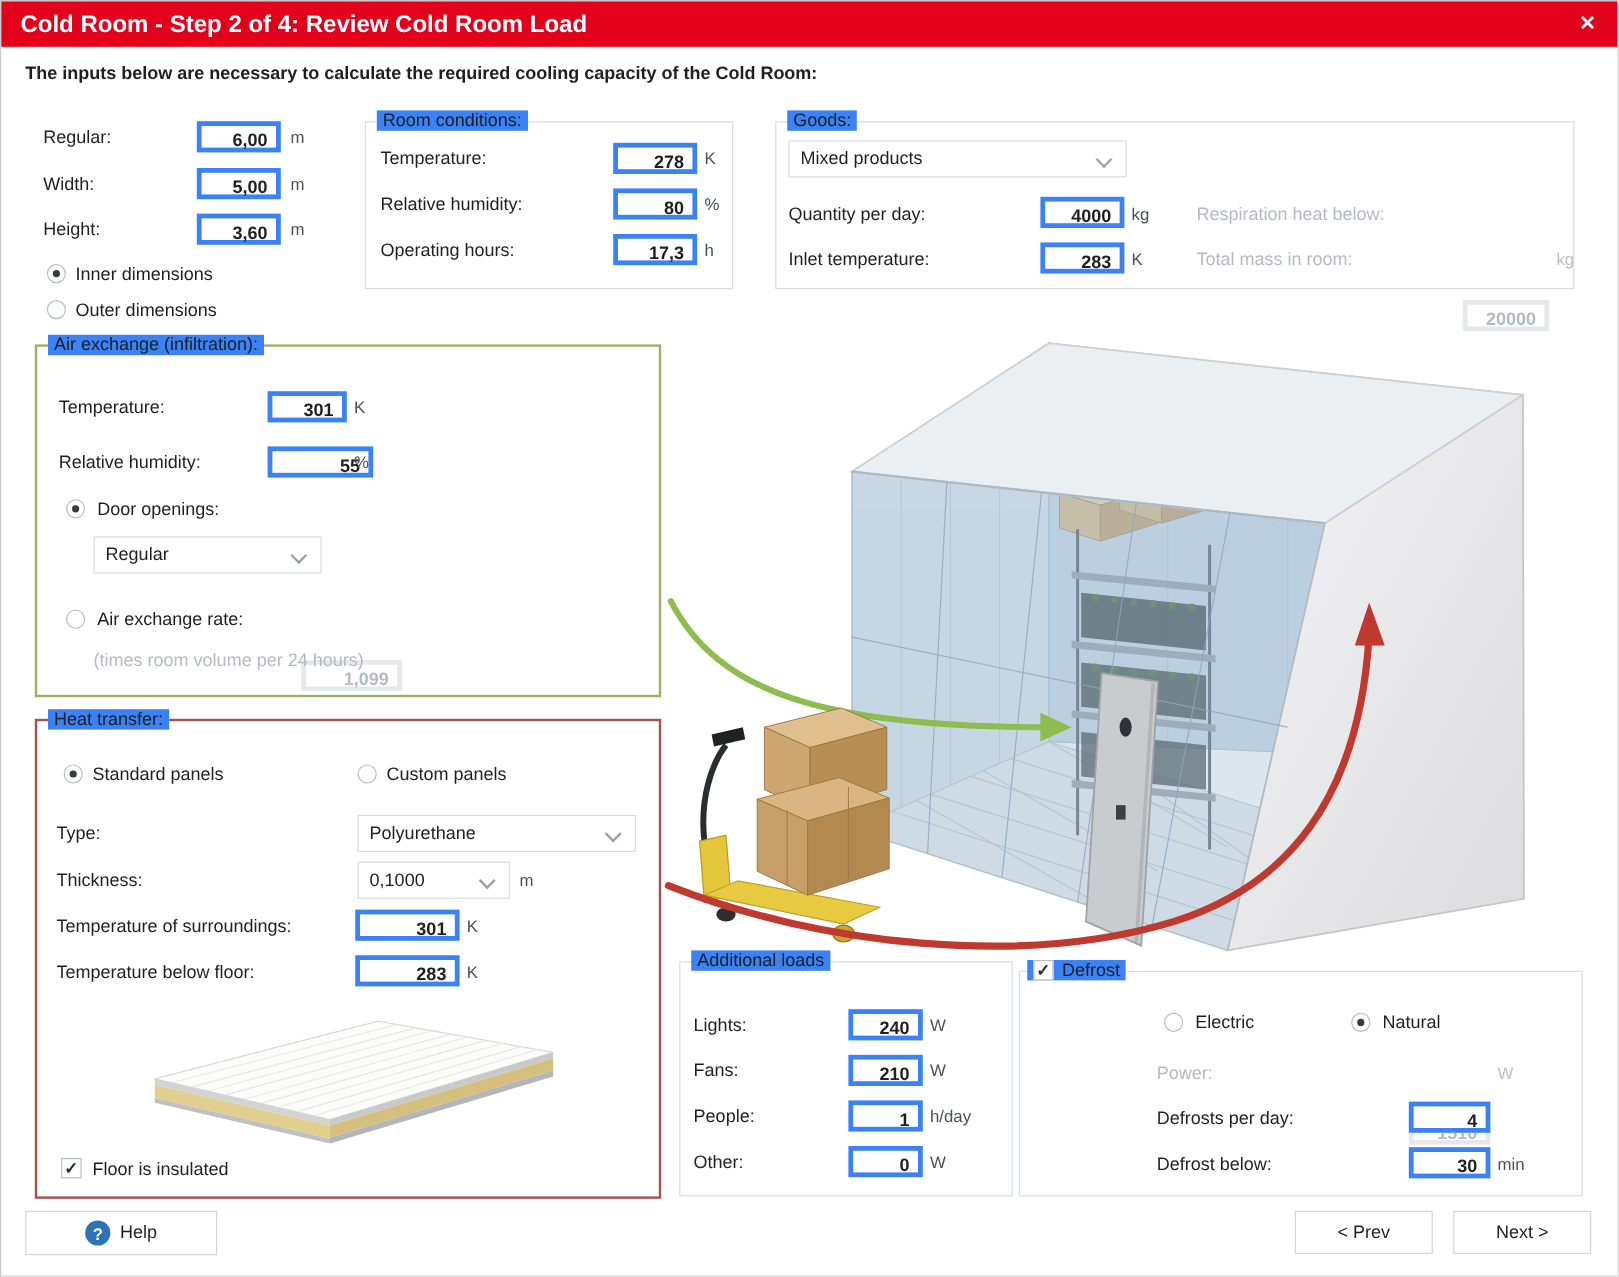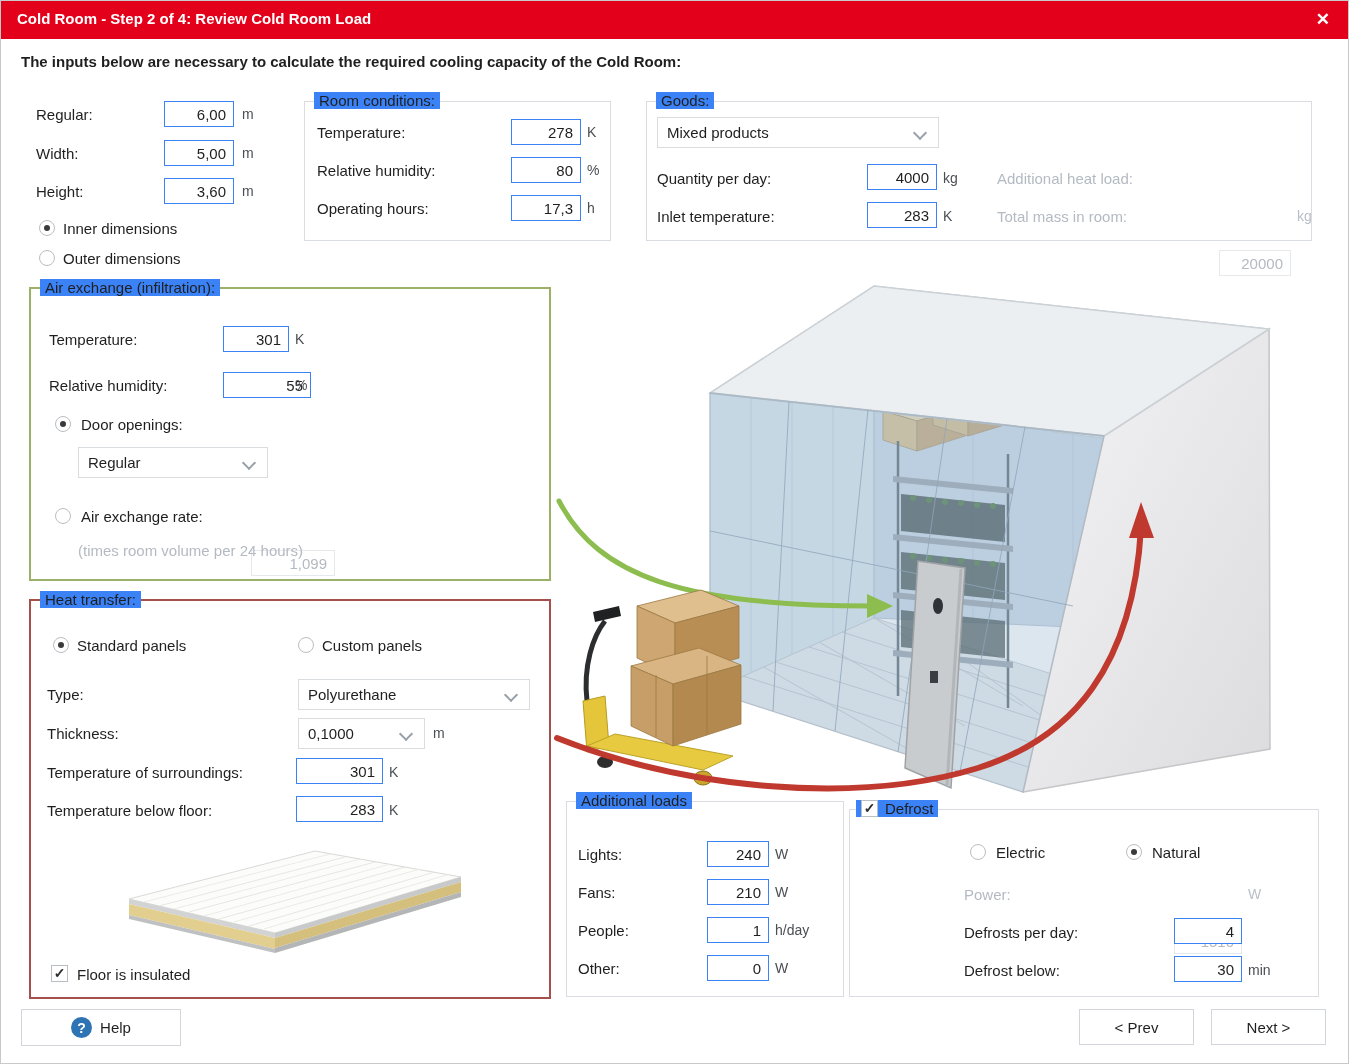--- a/index.html
+++ b/index.html
@@ -1,27 +1,27 @@
 <!DOCTYPE html>
 <html><head>
 <meta charset="utf-8">
 <style>
   html,body{margin:0;padding:0;background:#fff;}
   #app{position:relative;width:1349px;height:1064px;background:#ffffff;
        border:1px solid #c9c9c9;box-sizing:border-box;overflow:hidden;
        font-family:"Liberation Sans",sans-serif;color:#1f1f1f;}
   .titlebar{position:absolute;left:0;top:0;width:100%;height:38px;background:#e2001a;}
-  .titlebar .t{position:absolute;left:16px;top:9px;color:#fff;font-size:15px;font-weight:bold;white-space:nowrap;}
+  .titlebar .t{position:absolute;left:16px;top:9px;color:#fff;font-size:20px;font-weight:bold;white-space:nowrap;}
   .titlebar .x{position:absolute;right:18px;top:8px;color:#fff;font-size:17px;font-weight:bold;cursor:default;}
   .intro{position:absolute;left:20px;top:52px;font-size:15px;font-weight:bold;white-space:nowrap;}
   .lbl{position:absolute;font-size:15px;white-space:nowrap;line-height:17px;}
   .lbl.g{color:#b4bac2;}
   .unit{position:absolute;font-size:14px;color:#4a4f54;white-space:nowrap;line-height:17px;}
   .unit.g{color:#b9bfc7;}
-  .inp{position:absolute;height:26px;background:#fff;border:1px solid #3b82f6;box-sizing:border-box;}
+  .inp{position:absolute;height:26px;background:#fff;border:4px solid #3b82f6;box-sizing:border-box;font-weight:bold;}
   .inp .v{position:absolute;right:7px;top:4px;font-size:15px;color:#1f1f1f;white-space:nowrap;}
   .inp.dis{border-color:#e6e9ec;margin-top:48px;}
   .inp.dis .v{color:#b4bac2;}
   .dd{position:absolute;height:31px;background:#fff;border:1px solid #dadde0;box-sizing:border-box;}
   .dd .t{position:absolute;left:9px;top:6px;font-size:15px;color:#1f1f1f;white-space:nowrap;}
   .chev{position:absolute;right:13px;top:10px;width:8px;height:8px;
         border-right:2px solid #98a1aa;border-bottom:2px solid #98a1aa;transform:rotate(45deg);}
   .radio{position:absolute;width:16px;height:16px;border:1px solid #b9bec4;border-radius:50%;background:#fff;box-sizing:border-box;}
   .radio.sel::after{content:'';position:absolute;left:4px;top:4px;width:6px;height:6px;border-radius:50%;background:#3a3a3a;}
   .cbx{position:absolute;width:17px;height:17px;border:1px solid #b9bec4;background:#fff;box-sizing:border-box;
@@ -99,21 +99,21 @@
     <span class="lbl" style="left:10px;top:68px">Quantity per day:</span>
     <div class="inp" style="left:220px;top:62px;width:70px">
         <span class="v">4000</span>
       </div>
     <span class="unit" style="left:296px;top:68px">kg</span>
     <span class="lbl" style="left:10px;top:106px">Inlet temperature:</span>
     <div class="inp" style="left:220px;top:100px;width:70px">
         <span class="v">283</span>
       </div>
     <span class="unit" style="left:296px;top:106px">K</span>
-    <span class="lbl g" style="left:350px;top:68px">Additional heat load:</span>
+    <span class="lbl g" style="left:350px;top:68px">Respiration heat below:</span>
     <span class="lbl g" style="left:350px;top:106px">Total mass in room:</span>
     <div class="inp dis" style="left:572px;top:100px;width:72px">
         <span class="v">20000</span>
       </div>
     <span class="unit g" style="left:650px;top:106px">kg</span>
   </div>
 
   <div class="grp green" style="left:28px;top:286px;width:522px;height:294px">
     <span class="cap">Air exchange (infiltration):</span>
     <span class="lbl" style="left:18px;top:42px">Temperature:</span>

